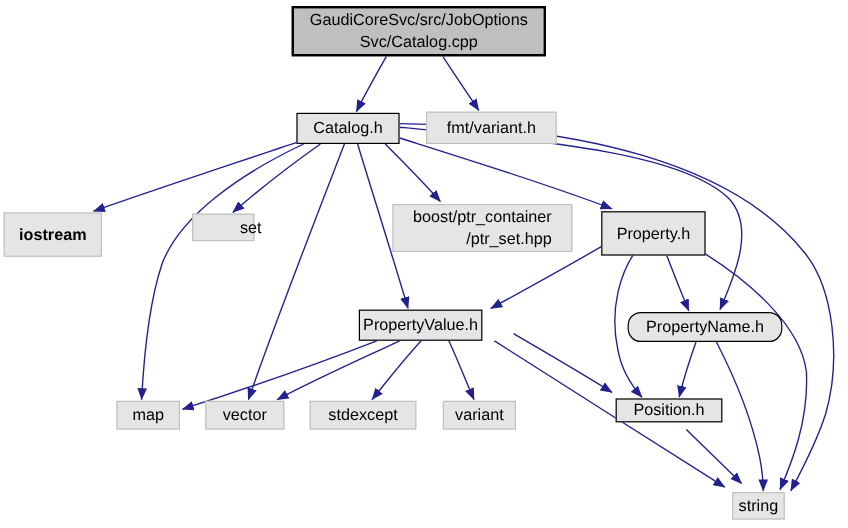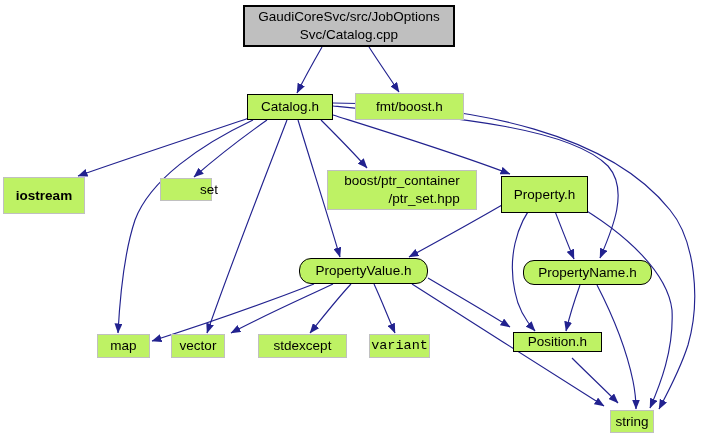--- a/index.html
+++ b/index.html
@@ -4,21 +4,21 @@
 <style>
   html,body { margin:0; padding:0; background:#ffffff; }
   .stage {
     position:relative; width:707px; height:440px; background:#ffffff;
     font-family:"Liberation Sans", sans-serif; overflow:hidden;
   }
   svg.edge-layer { position:absolute; left:0; top:0; width:707px; height:440px; }
   svg.edge-layer path.edge { fill:none; stroke:#22228f; stroke-width:1.15; }
   .node {
     position:absolute; box-sizing:border-box;
-    background:#bef264; border:1px solid #c0c0c0;
+    background:#e5e5e5; border:1px solid #c0c0c0;
     display:flex; align-items:center; justify-content:center;
     text-align:center; font-size:13.5px; line-height:1.3; color:#000000;
     white-space:pre-line; padding:0 2px;
   }
   .node.internal { border-color:#000000; }
   .node.current  { background:#bfbfbf; border:2px solid #000000; }
 </style>
 </head>
 <body>
 
@@ -61,61 +61,61 @@
   <div class="node current" style="left:243px; top:5px; width:212px; height:42px;">
     <span>GaudiCoreSvc/src/JobOptions
 Svc/Catalog.cpp</span>
   </div>
 
   <div class="node internal" style="left:247px; top:94px; width:86px; height:26px;">
     <span>Catalog.h</span>
   </div>
 
   <div class="node" style="left:355px; top:93px; width:109px; height:27px;">
-    <span>fmt/boost.h</span>
+    <span>fmt/variant.h</span>
   </div>
 
   <div class="node" style="left:3px; top:177px; width:82px; height:37px;font-weight:bold;">
     <span>iostream</span>
   </div>
 
   <div class="node" style="left:160px; top:178px; width:43px; height:23px;padding-left:48px;">
     <span>set</span>
   </div>
 
   <div class="node" style="left:327px; top:170px; width:150px; height:40px;text-align:right;">
     <span>boost/ptr_container
 /ptr_set.hpp</span>
   </div>
 
   <div class="node internal" style="left:501px; top:176px; width:87px; height:37px;">
     <span>Property.h</span>
   </div>
 
-  <div class="node internal" style="left:299px; top:258px; width:129px; height:26px;border-radius:12px;">
+  <div class="node internal" style="left:299px; top:258px; width:103px; height:26px;">
     <span>PropertyValue.h</span>
   </div>
 
   <div class="node internal" style="left:523px; top:260px; width:129px; height:25px;border-radius:11px;">
     <span>PropertyName.h</span>
   </div>
 
   <div class="node" style="left:97px; top:334px; width:53px; height:24px;">
     <span>map</span>
   </div>
 
-  <div class="node" style="left:171px; top:334px; width:54px; height:24px;">
+  <div class="node" style="left:171px; top:334px; width:66px; height:24px;">
     <span>vector</span>
   </div>
 
   <div class="node" style="left:258px; top:334px; width:89px; height:24px;">
     <span>stdexcept</span>
   </div>
 
-  <div class="node" style="left:369px; top:334px; width:61px; height:24px;font-family:Liberation Mono, monospace;">
+  <div class="node" style="left:369px; top:334px; width:61px; height:24px;">
     <span>variant</span>
   </div>
 
   <div class="node internal" style="left:513px; top:332px; width:89px; height:20px;">
     <span>Position.h</span>
   </div>
 
   <div class="node" style="left:610px; top:410px; width:44px; height:23px;">
     <span>string</span>
   </div>

